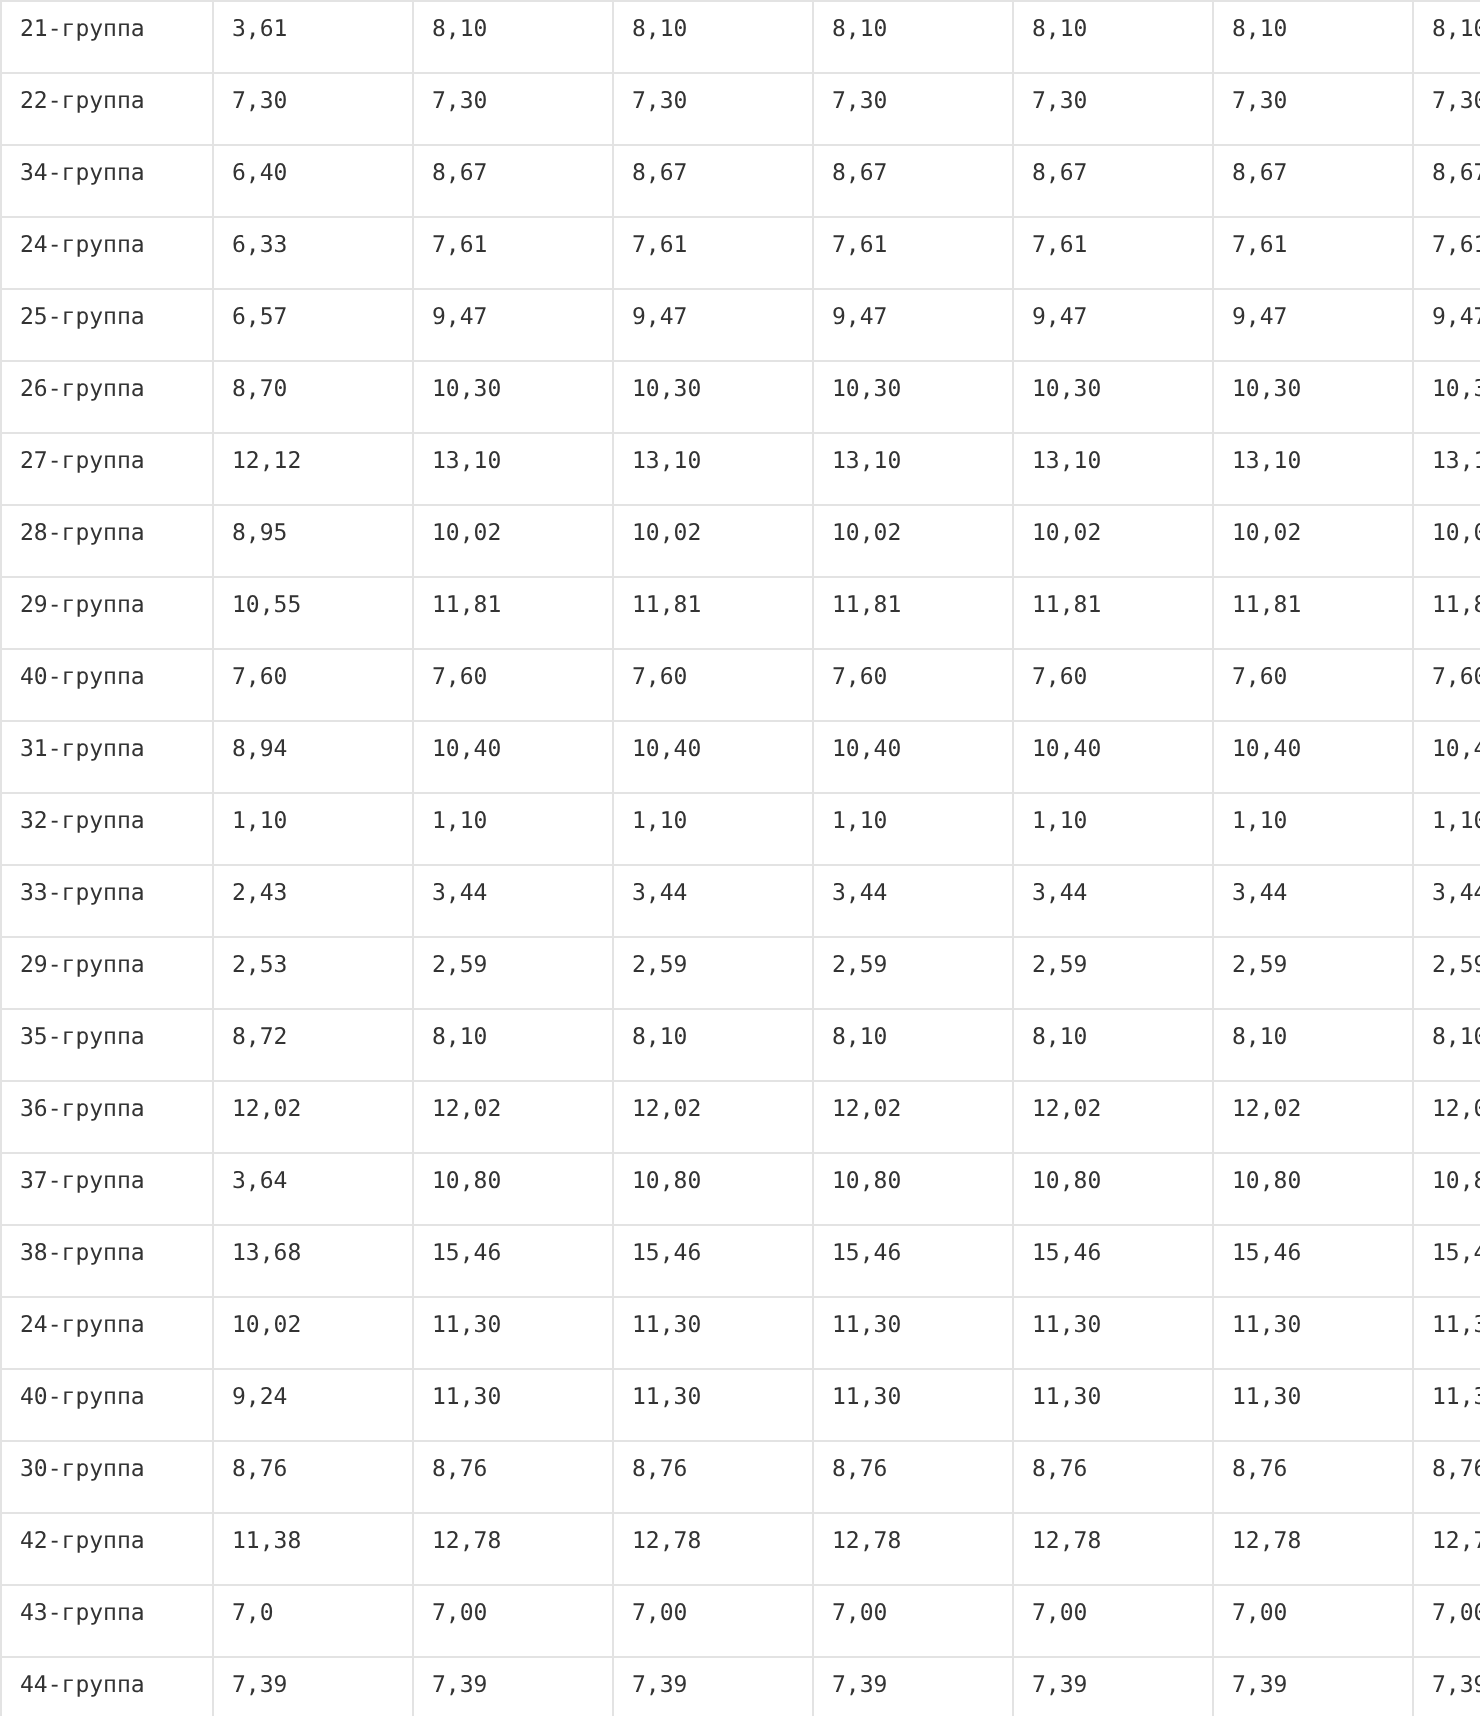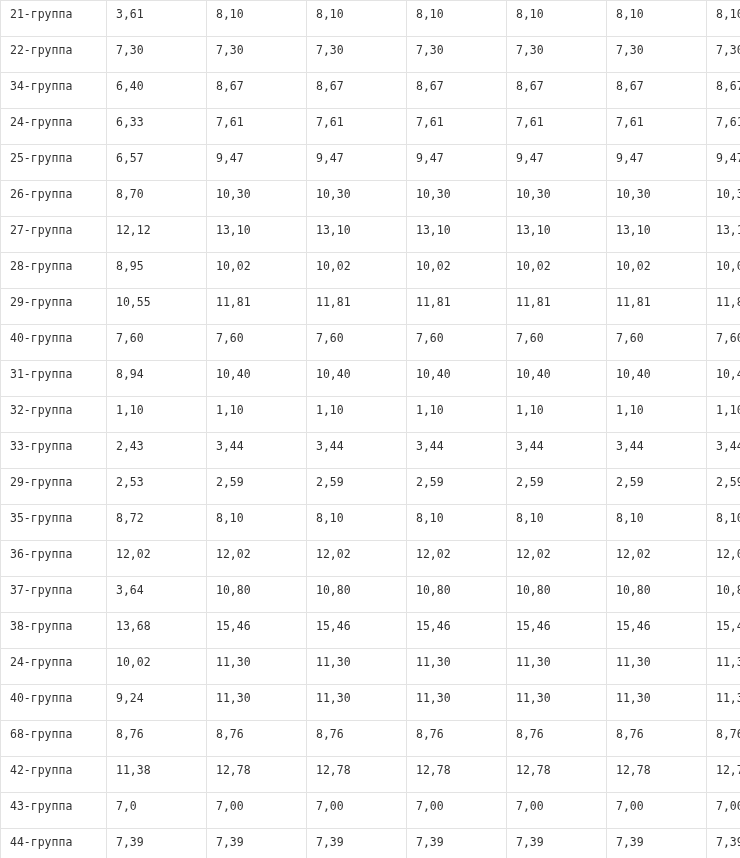--- a/index.html
+++ b/index.html
@@ -266,21 +266,21 @@
           <td class="label-cell">40-группа</td>
           <td class="value-cell">9,24</td>
           <td class="value-cell">11,30</td>
           <td class="value-cell">11,30</td>
           <td class="value-cell">11,30</td>
           <td class="value-cell">11,30</td>
           <td class="value-cell">11,30</td>
           <td class="value-cell-last">11,30</td>
         </tr>
         <tr>
-          <td class="label-cell">68-группа</td>
+          <td class="label-cell">30-группа</td>
           <td class="value-cell">8,76</td>
           <td class="value-cell">8,76</td>
           <td class="value-cell">8,76</td>
           <td class="value-cell">8,76</td>
           <td class="value-cell">8,76</td>
           <td class="value-cell">8,76</td>
           <td class="value-cell-last">8,76</td>
         </tr>
         <tr>
           <td class="label-cell">42-группа</td>

